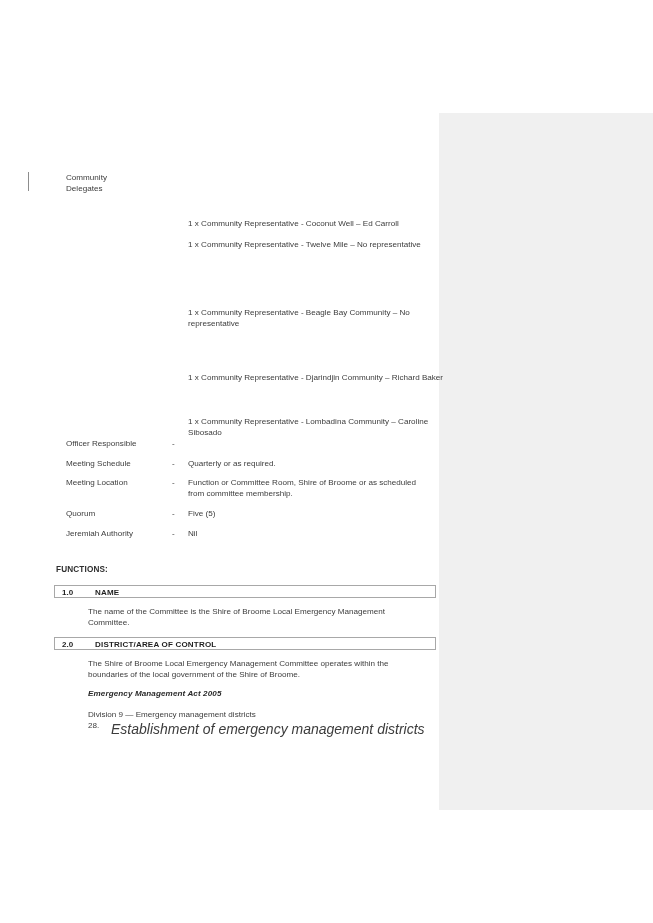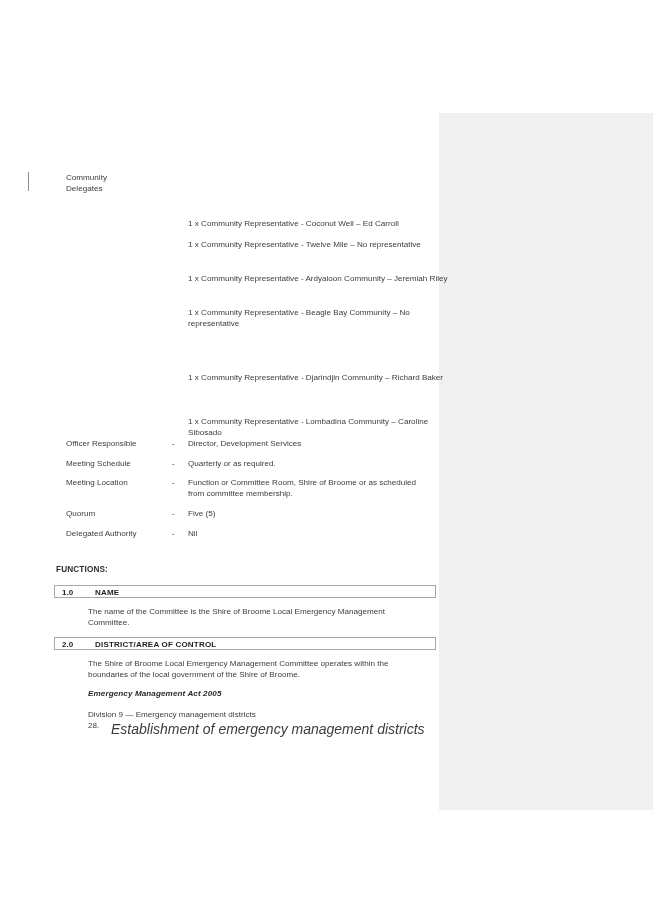--- a/index.html
+++ b/index.html
@@ -177,42 +177,40 @@
 
   <div class="content">
 
     <div class="change-bar"></div>
 
     <div class="txt label-col" style="top:172px;">Community</div>
     <div class="txt label-col" style="top:183px;">Delegates</div>
 
     <div class="rep-line" style="top:218px;">1 x Community Representative - Coconut Well – Ed Carroll</div>
     <div class="rep-line" style="top:239px;">1 x Community Representative - Twelve Mile – No representative</div>
-    <div class="rep-line" style="top:273px;">1 x Community Representative - Ardyaloon Community – Jeremiah Riley</div>
     <div class="rep-line" style="top:307px;">1 x Community Representative - Beagle Bay Community – No representative</div>
     <div class="rep-line" style="top:372px;">1 x Community Representative - Djarindjin Community – Richard Baker</div>
     <div class="rep-line" style="top:404px;margin-top:12px;">1 x Community Representative - Lombadina Community – Caroline Sibosado</div>
 
     <div class="txt label-col" style="top:438px;">Officer Responsible</div>
     <div class="txt dash-col" style="top:438px;">-</div>
-    <div class="txt value-col" style="top:438px;">Director, Development Services</div>
 
     <div class="txt label-col" style="top:458px;">Meeting Schedule</div>
     <div class="txt dash-col" style="top:458px;">-</div>
     <div class="txt value-col" style="top:458px;">Quarterly or as required.</div>
 
     <div class="txt label-col" style="top:477px;">Meeting Location</div>
     <div class="txt dash-col" style="top:477px;">-</div>
     <div class="txt value-col" style="top:477px;width:242px;">Function or Committee Room, Shire of Broome or as scheduled from committee membership.</div>
 
     <div class="txt label-col" style="top:508px;">Quorum</div>
     <div class="txt dash-col" style="top:508px;">-</div>
     <div class="txt value-col" style="top:508px;">Five (5)</div>
 
-    <div class="txt label-col" style="top:528px;">Delegated Authority</div>
+    <div class="txt label-col" style="top:528px;">Jeremiah Authority</div>
     <div class="txt dash-col" style="top:528px;">-</div>
     <div class="txt value-col" style="top:528px;">Nil</div>
 
     <div class="functions-head">FUNCTIONS:</div>
 
     <div class="section-bar" style="top:585px;">
       <span class="section-num">1.0</span>
       <span class="section-title">NAME</span>
     </div>
     <div class="body-par" style="top:606px;width:330px;">The name of the Committee is the Shire of Broome Local Emergency Management Committee.</div>

